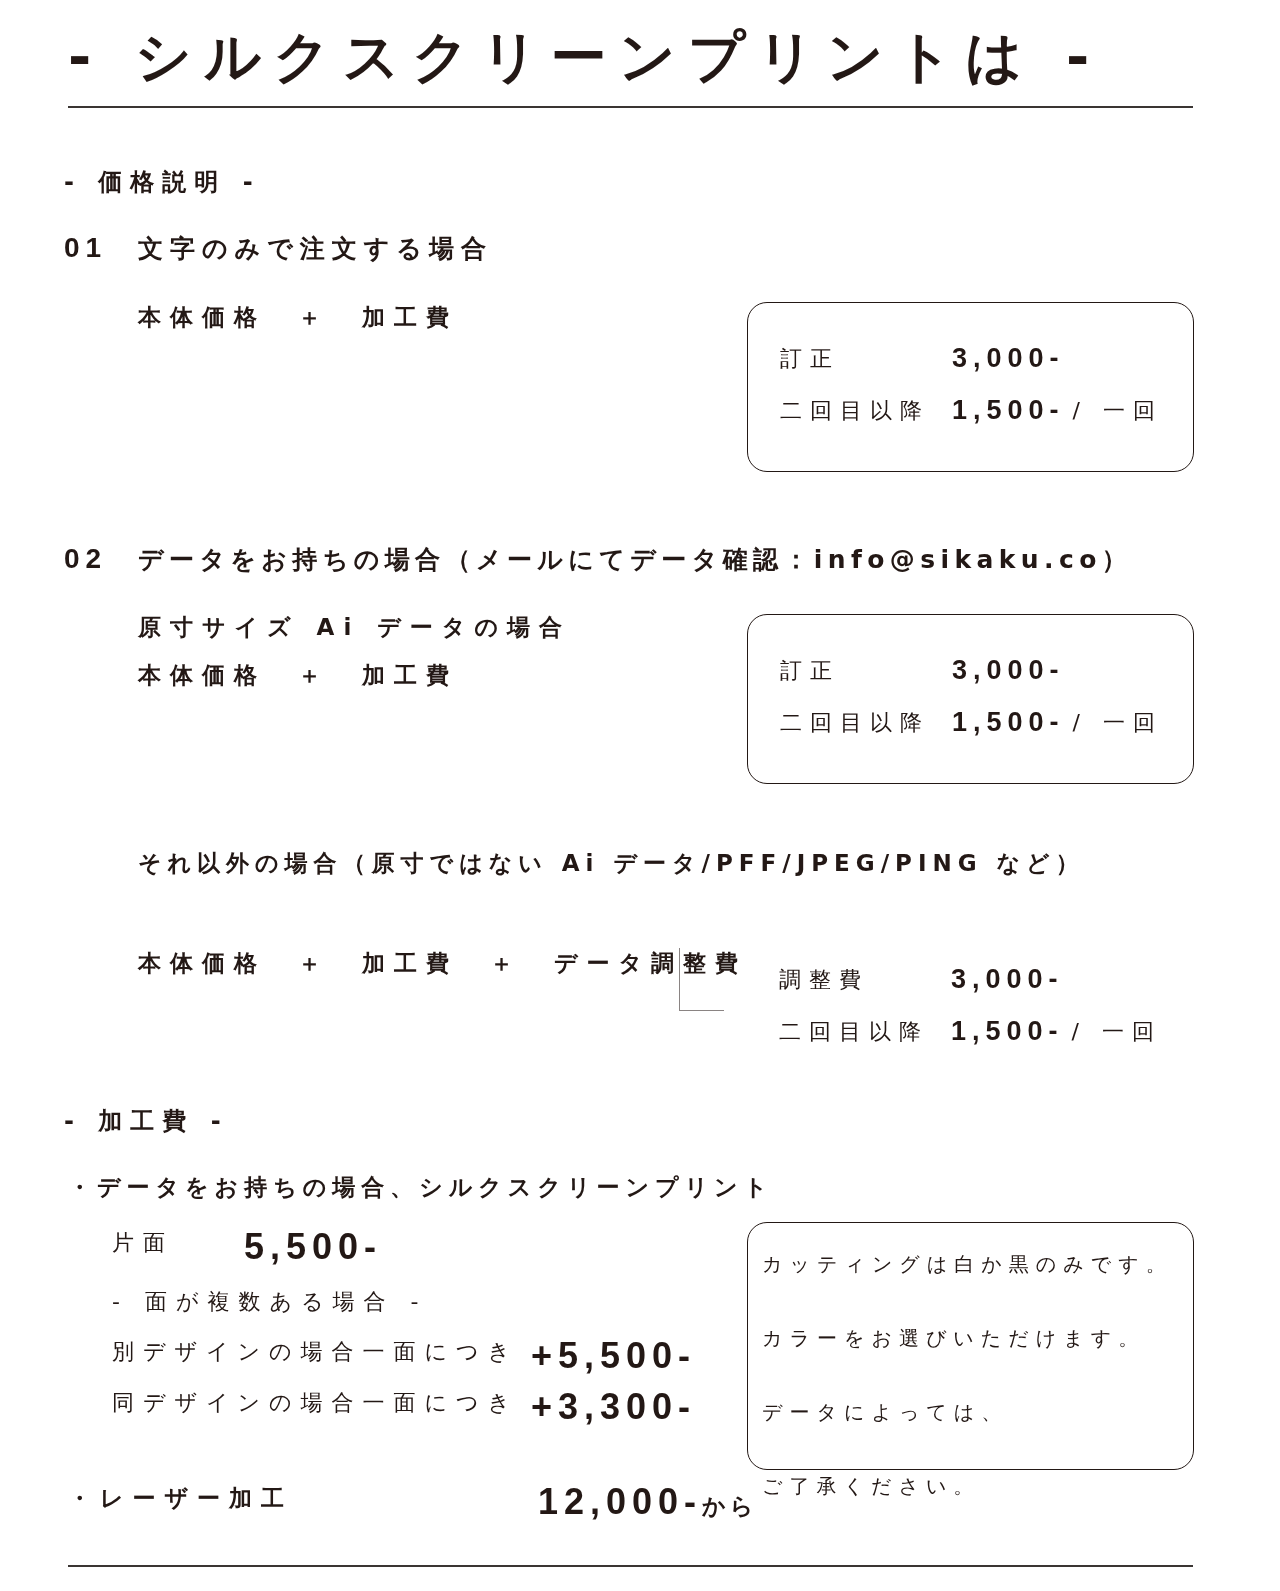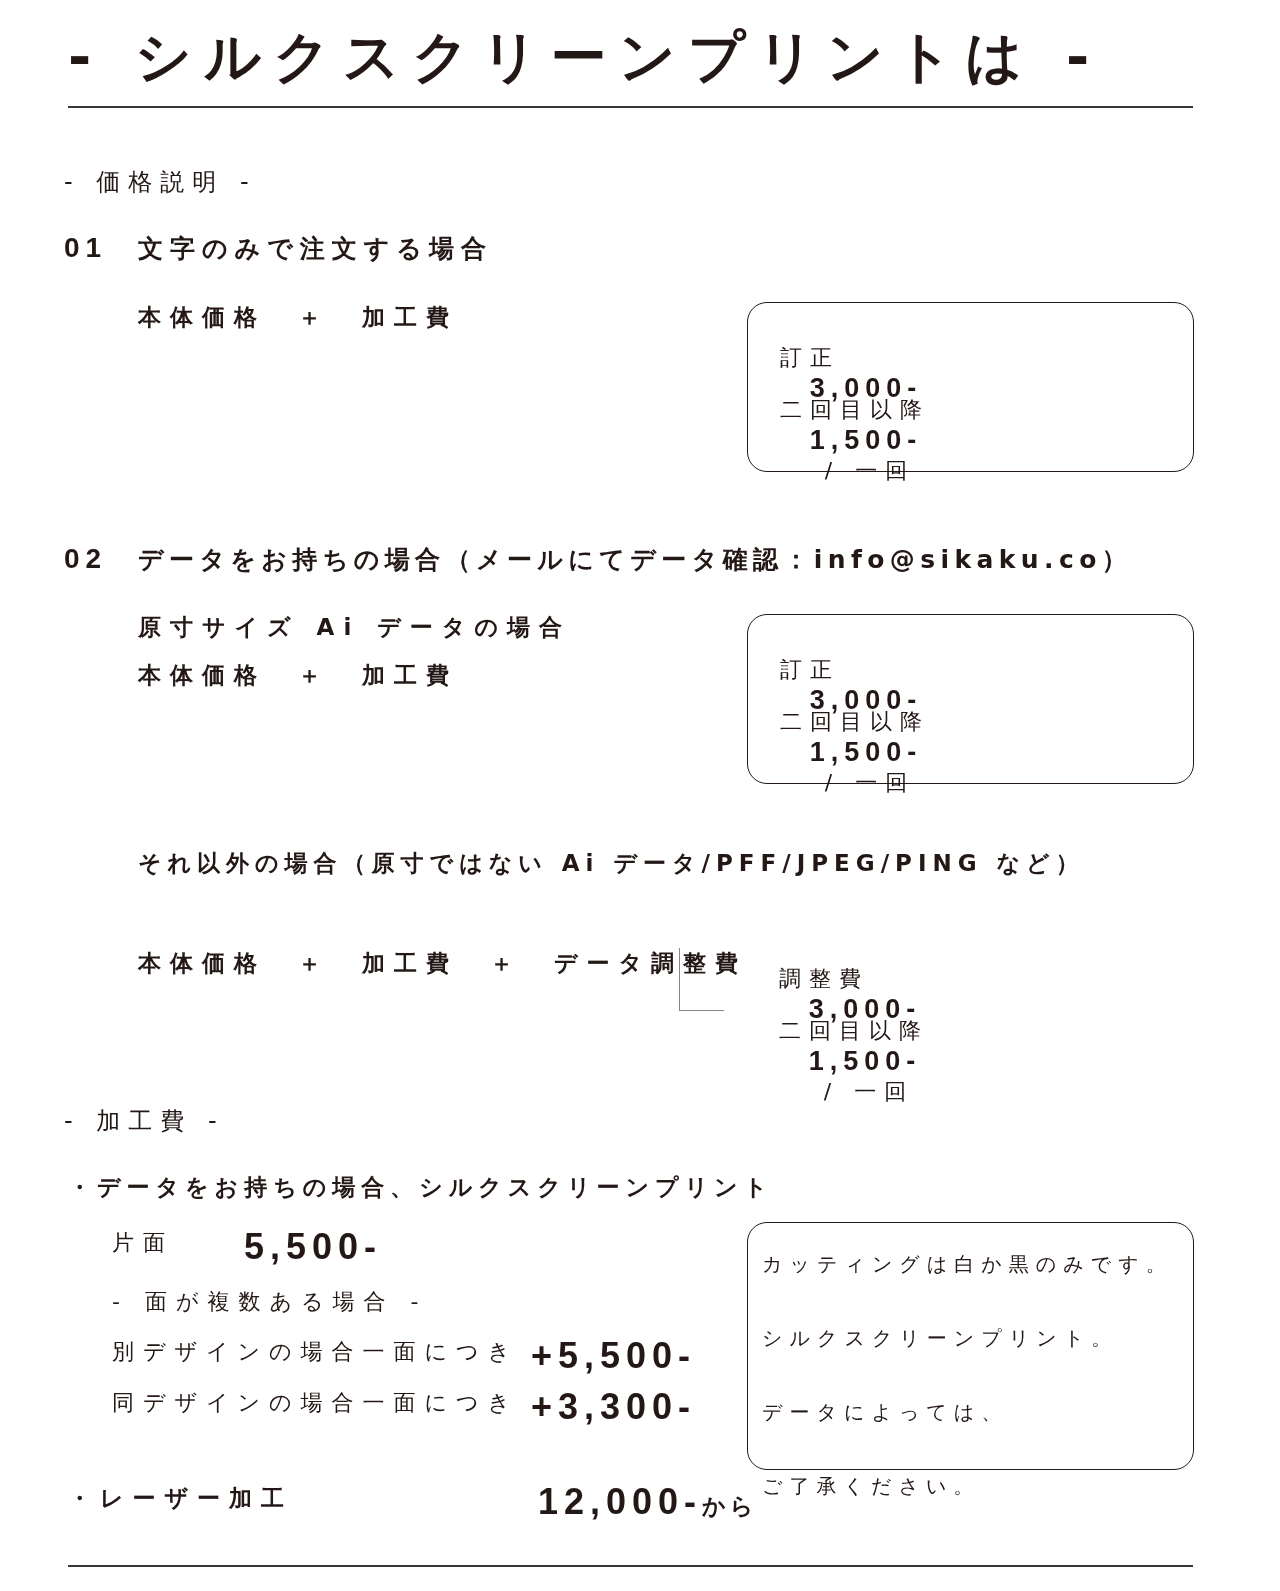--- a/index.html
+++ b/index.html
@@ -7,32 +7,32 @@
       width: 1280px; height: 1591px; position: relative; overflow: hidden;
       font-family: "DejaVu Sans", "Liberation Sans", sans-serif;
       color: #231815;
     }
     .abs { position: absolute; white-space: nowrap; }
     .title {
       left: 68px; top: 22px; font-size: 56px; font-weight: bold;
       letter-spacing: 12px; line-height: 70px;
     }
     .rule { position: absolute; left: 68px; width: 1125px; height: 2px; background: #3a3533; }
-    .h2 { font-size: 24px; font-weight: normal; letter-spacing: 8px; }
+    .h2 { font-size: 24px; font-weight: bold; letter-spacing: 8px; }
     .h3 { font-size: 25px; font-weight: bold; letter-spacing: 7px; }
     .num { font-family: "Liberation Sans", sans-serif; font-weight: bold; font-size: 28px; letter-spacing: 6px; }
     .body-b { font-size: 23px; font-weight: bold; letter-spacing: 9px; }
     .body-r { font-size: 22px; letter-spacing: 9px; }
     .price {
       font-family: "Liberation Sans", sans-serif; font-size: 36px; font-weight: bold; letter-spacing: 6px;
     }
     .box {
       position: absolute; border: 1.5px solid #231815; border-radius: 20px; box-sizing: border-box;
     }
-    .box-row { position: absolute; display: flex; align-items: center; white-space: nowrap; flex-direction: column; }
+    .box-row { position: absolute; display: flex; align-items: center; white-space: nowrap; }
     .box-row .lbl { font-size: 22px; letter-spacing: 8px; width: 172px; }
     .box-row .val { font-family: "Liberation Sans", sans-serif; font-size: 27px; font-weight: bold; letter-spacing: 6px; }
     .box-row .per { font-size: 22px; letter-spacing: 8px; margin-left: 8px; }
     .note-line { position: absolute; left: 14px; font-size: 20px; letter-spacing: 7px; white-space: nowrap; }
     .bracket {
       position: absolute; left: 679px; top: 948px; width: 44px; height: 62px;
       border-left: 1.5px solid #8a8483; border-bottom: 1.5px solid #8a8483;
     }
   </style>
 </head>
@@ -108,19 +108,19 @@
 <div class="abs price" style="left:531px; top:1386px;">+3,300-</div>
 
 <div class="abs body-b" style="left:68px; top:1483px;">・レーザー加工</div>
 <div class="abs" style="left:538px; top:1481px; display:flex; align-items:baseline;">
   <span class="price">12,000-</span>
   <span class="body-b" style="letter-spacing:4px;">から</span>
 </div>
 
 <div class="box" style="left:747px; top:1222px; width:447px; height:248px;">
   <div class="note-line" style="top:28px;">カッティングは白か黒のみです。</div>
-  <div class="note-line" style="top:102px;">シルクスクリーンプリント。</div>
+  <div class="note-line" style="top:102px;">カラーをお選びいただけます。</div>
   <div class="note-line" style="top:139px;"></div>
   <div class="note-line" style="top:176px;">データによっては、</div>
   <div class="note-line" style="top:250px;">ご了承ください。</div>
 </div>
 
 <div class="rule" style="top:1565px;"></div>
 
 </body></html>

